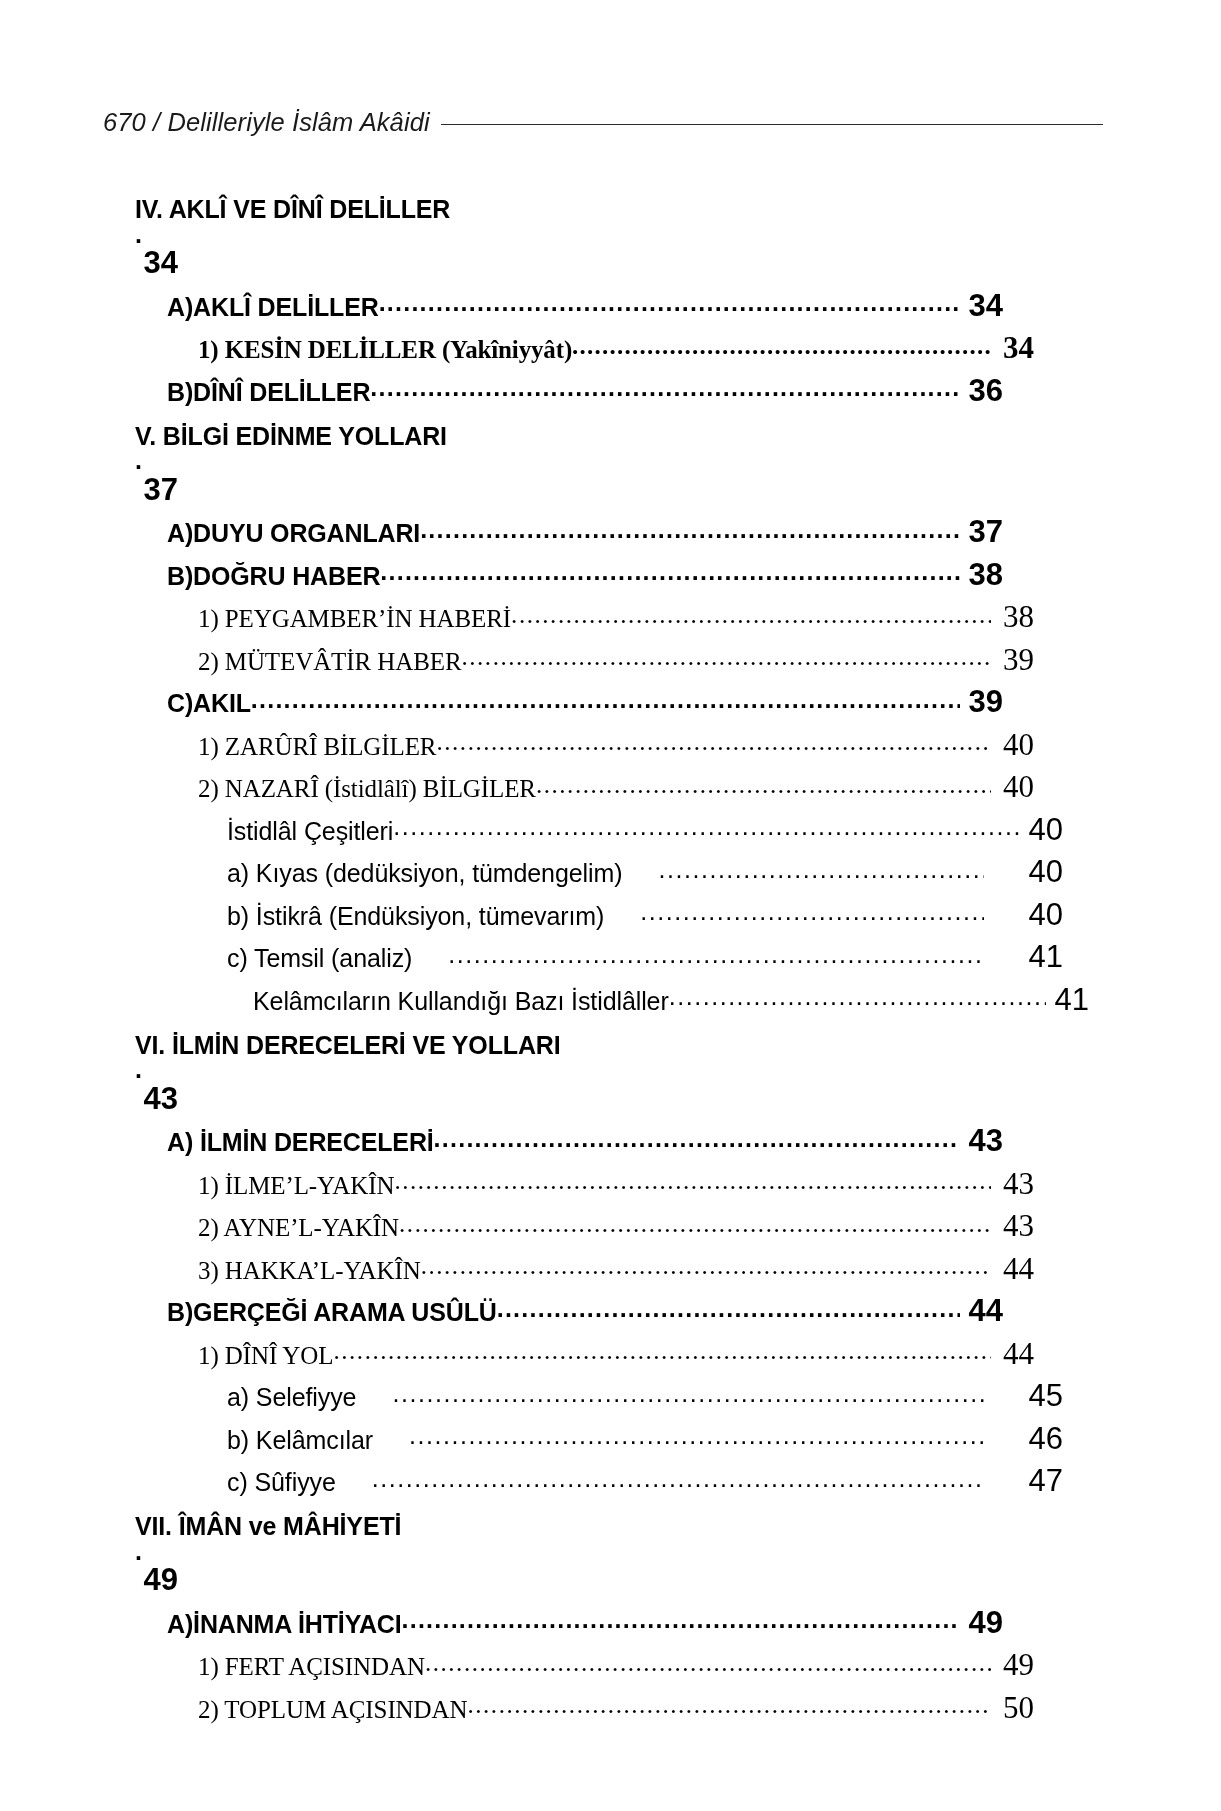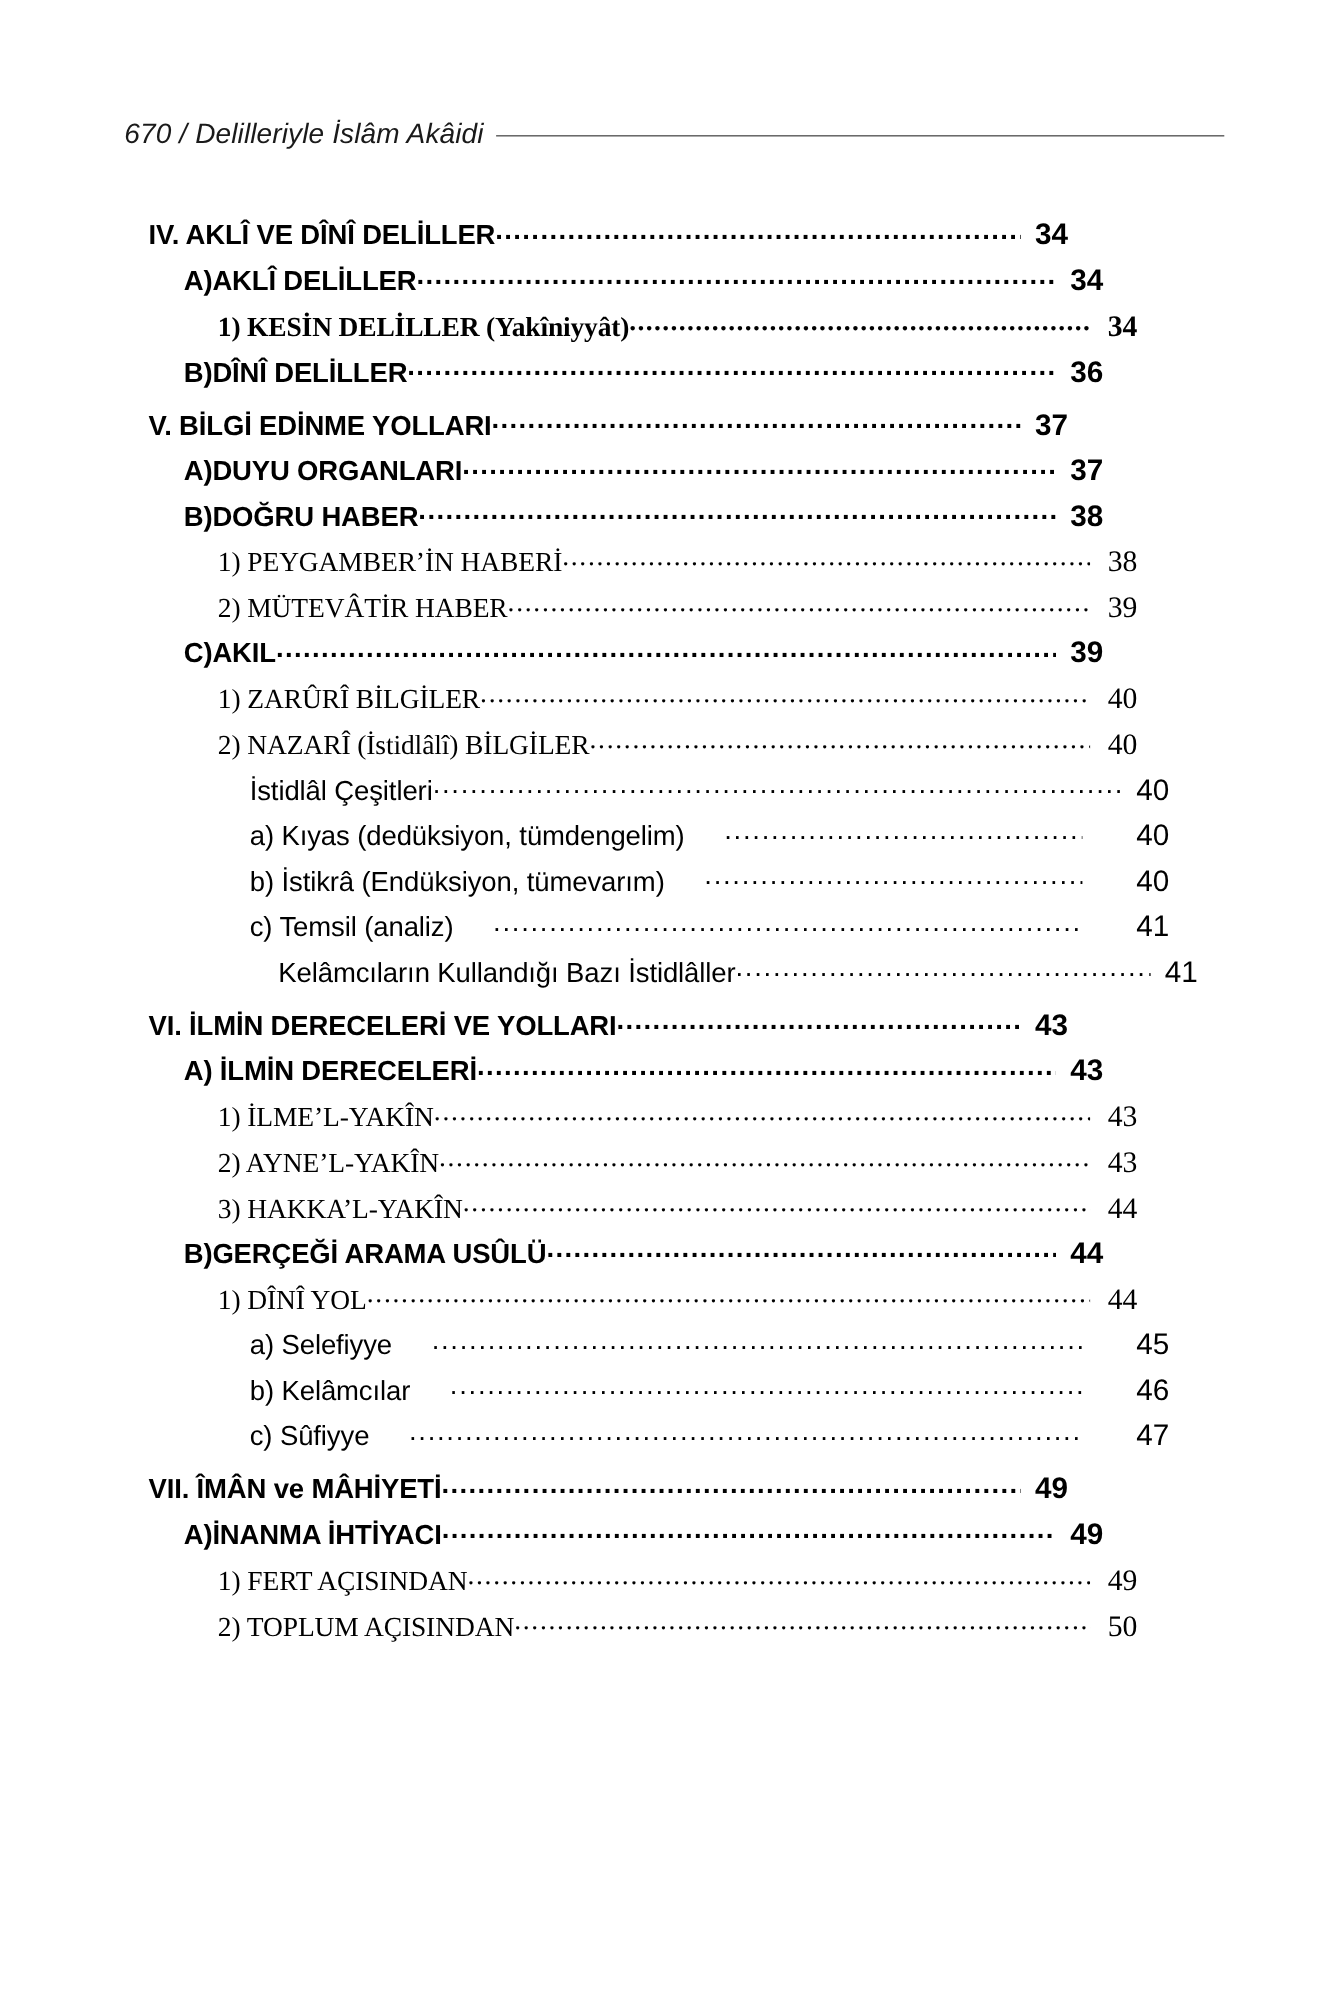--- a/index.html
+++ b/index.html
@@ -14,21 +14,21 @@
     background: #ffffff;
     font-family: "Liberation Sans", sans-serif;
     color: #000000;
     box-sizing: border-box;
     overflow: hidden;
   }
 
   
   .running-header {
     position: absolute;
-    left: 113px;
+    left: 103px;
     top: 108px;
     width: 1000px;
     display: flex;
     align-items: baseline;
     gap: 0px;
     text-align: right;
   }
   .running-header .folio {
     font-style: italic;
     font-size: 25.5px;
@@ -82,30 +82,30 @@
     bottom: 0.02em;
     white-space: nowrap;
     letter-spacing: 1.55px;
     font-size: 25px;
   }
   .toc-entry .pageno {
     flex: 0 0 auto;
     text-align: right;
     min-width: 40px;
     padding-left: 3px;
-    font-size: 27px;
+    font-size: 31px;
   }
 
   
   .w-bold .label, .w-bold .pageno { font-weight: bold; }
   .w-bold .leader::before { font-weight: bold; letter-spacing: 1.25px; }
   .w-reg  .label, .w-reg  .pageno { font-weight: normal; }
 
   
-  .lvl-roman { padding-left: 22px; }
+  .lvl-roman { padding-left: 22px; flex-direction: column; }
   .lvl-alpha { padding-left: 54px; }
   .lvl-num   { padding-left: 85px; font-family: Liberation Serif, serif; }
   .lvl-plain { padding-left: 114px; }
   .lvl-let   { padding-left: 114px; gap: 36px; }
   .lvl-deep  { padding-left: 140px; }
 
   
   .section-gap { margin-top: 18px; }
 
   

